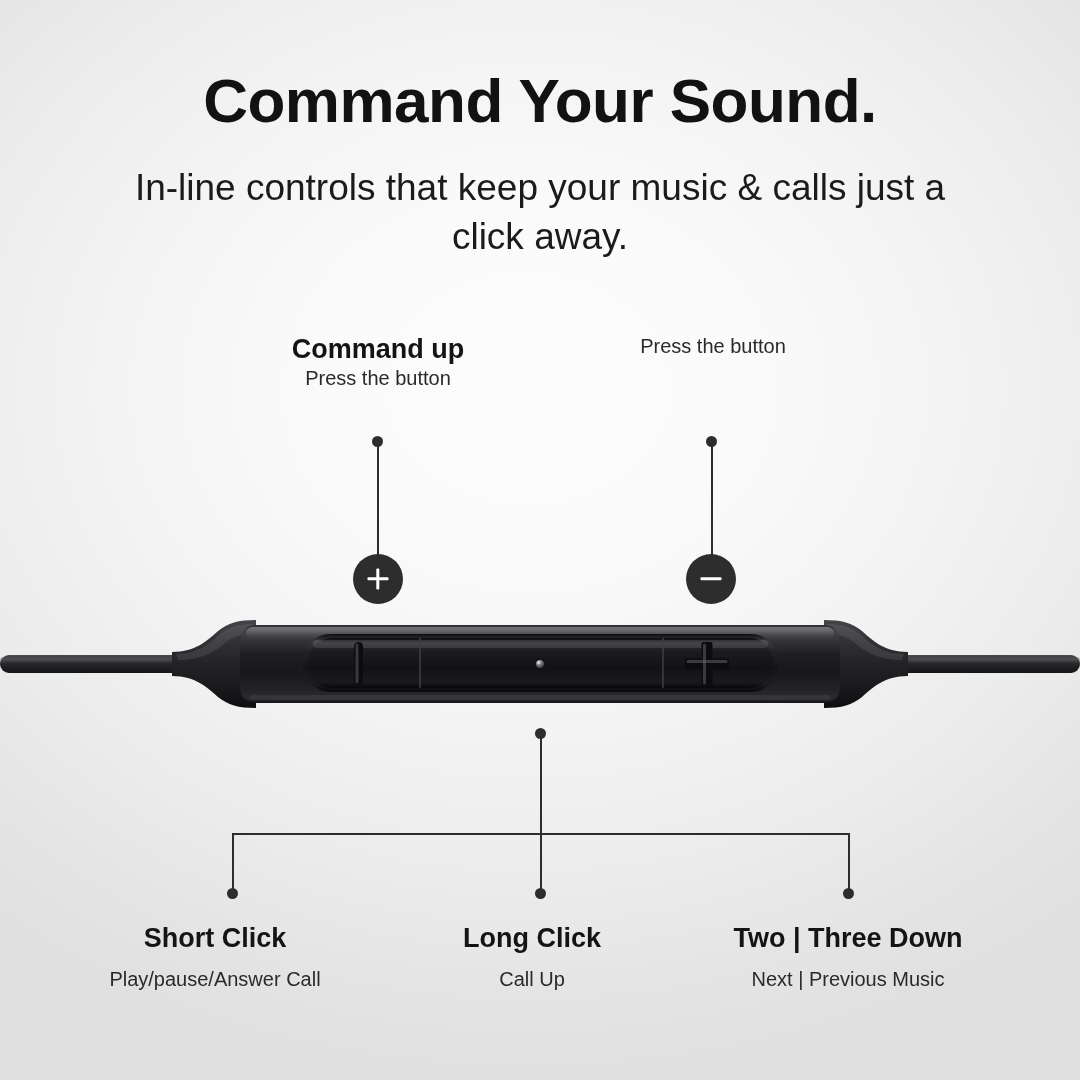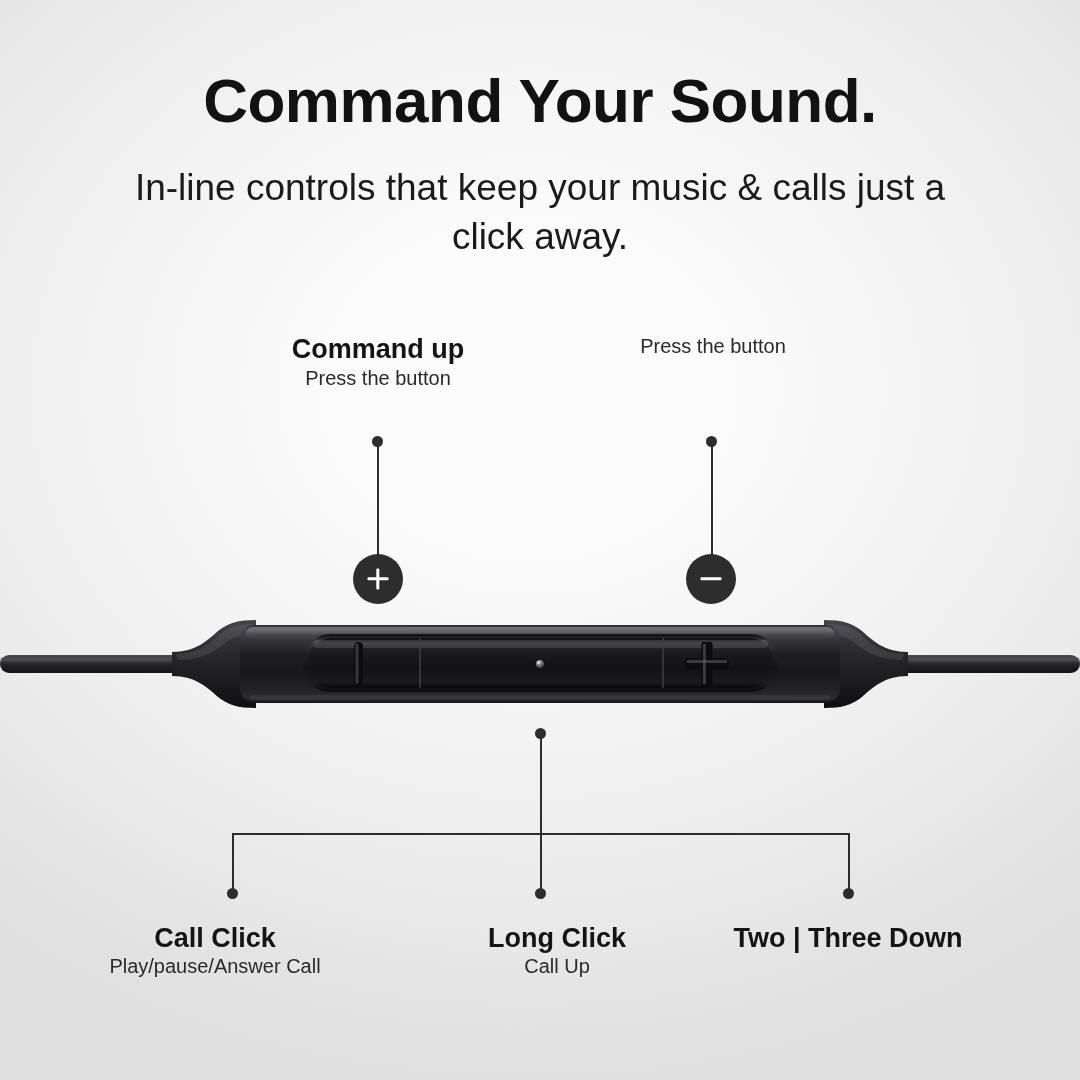--- a/index.html
+++ b/index.html
@@ -138,29 +138,29 @@
     width: 340px;
   }
   .bot-label .b-title {
     font-size: 27px;
     font-weight: 600;
     color: #141414;
     line-height: 1.2;
     white-space: nowrap;
   }
   .bot-label .b-sub {
-    margin-top: 0;
+    margin-top: 13px;
     font-size: 20px;
     font-weight: 400;
     color: #2a2a2a;
     line-height: 1.2;
     white-space: nowrap;
   }
   #label-short-click { left: 45px;  top: 922px; }
-  #label-long-click  { left: 387px; top: 922px; }
+  #label-long-click  { left: 362px; top: 922px; }
   #label-multi-click { left: 678px; top: 922px; }
 </style>
 </head>
 <body>
 
 <div id="stage">
 
   <div class="headline">Command Your Sound.</div>
 
   <div class="subhead">In-line controls that keep your music &amp; calls just a click away.</div>
@@ -310,26 +310,27 @@
   <div class="lead-line" style="left:232px; top:833px; height:60px;"></div>
   <div class="lead-dot" style="left:227px; top:888px;"></div>
 
   <div class="lead-line" style="left:540px; top:833px; height:60px;"></div>
   <div class="lead-dot" style="left:535px; top:888px;"></div>
 
   <div class="lead-line" style="left:848px; top:833px; height:60px;"></div>
   <div class="lead-dot" style="left:843px; top:888px;"></div>
 
   <div class="bot-label" id="label-short-click">
-    <div class="b-title">Call Click</div>
+    <div class="b-title">Short Click</div>
     <div class="b-sub">Play/pause/Answer Call</div>
   </div>
 
   <div class="bot-label" id="label-long-click">
     <div class="b-title">Long Click</div>
     <div class="b-sub">Call Up</div>
   </div>
 
   <div class="bot-label" id="label-multi-click">
     <div class="b-title">Two | Three Down</div>
+    <div class="b-sub">Next | Previous Music</div>
   </div>
 
 </div>
 
 </body></html>

